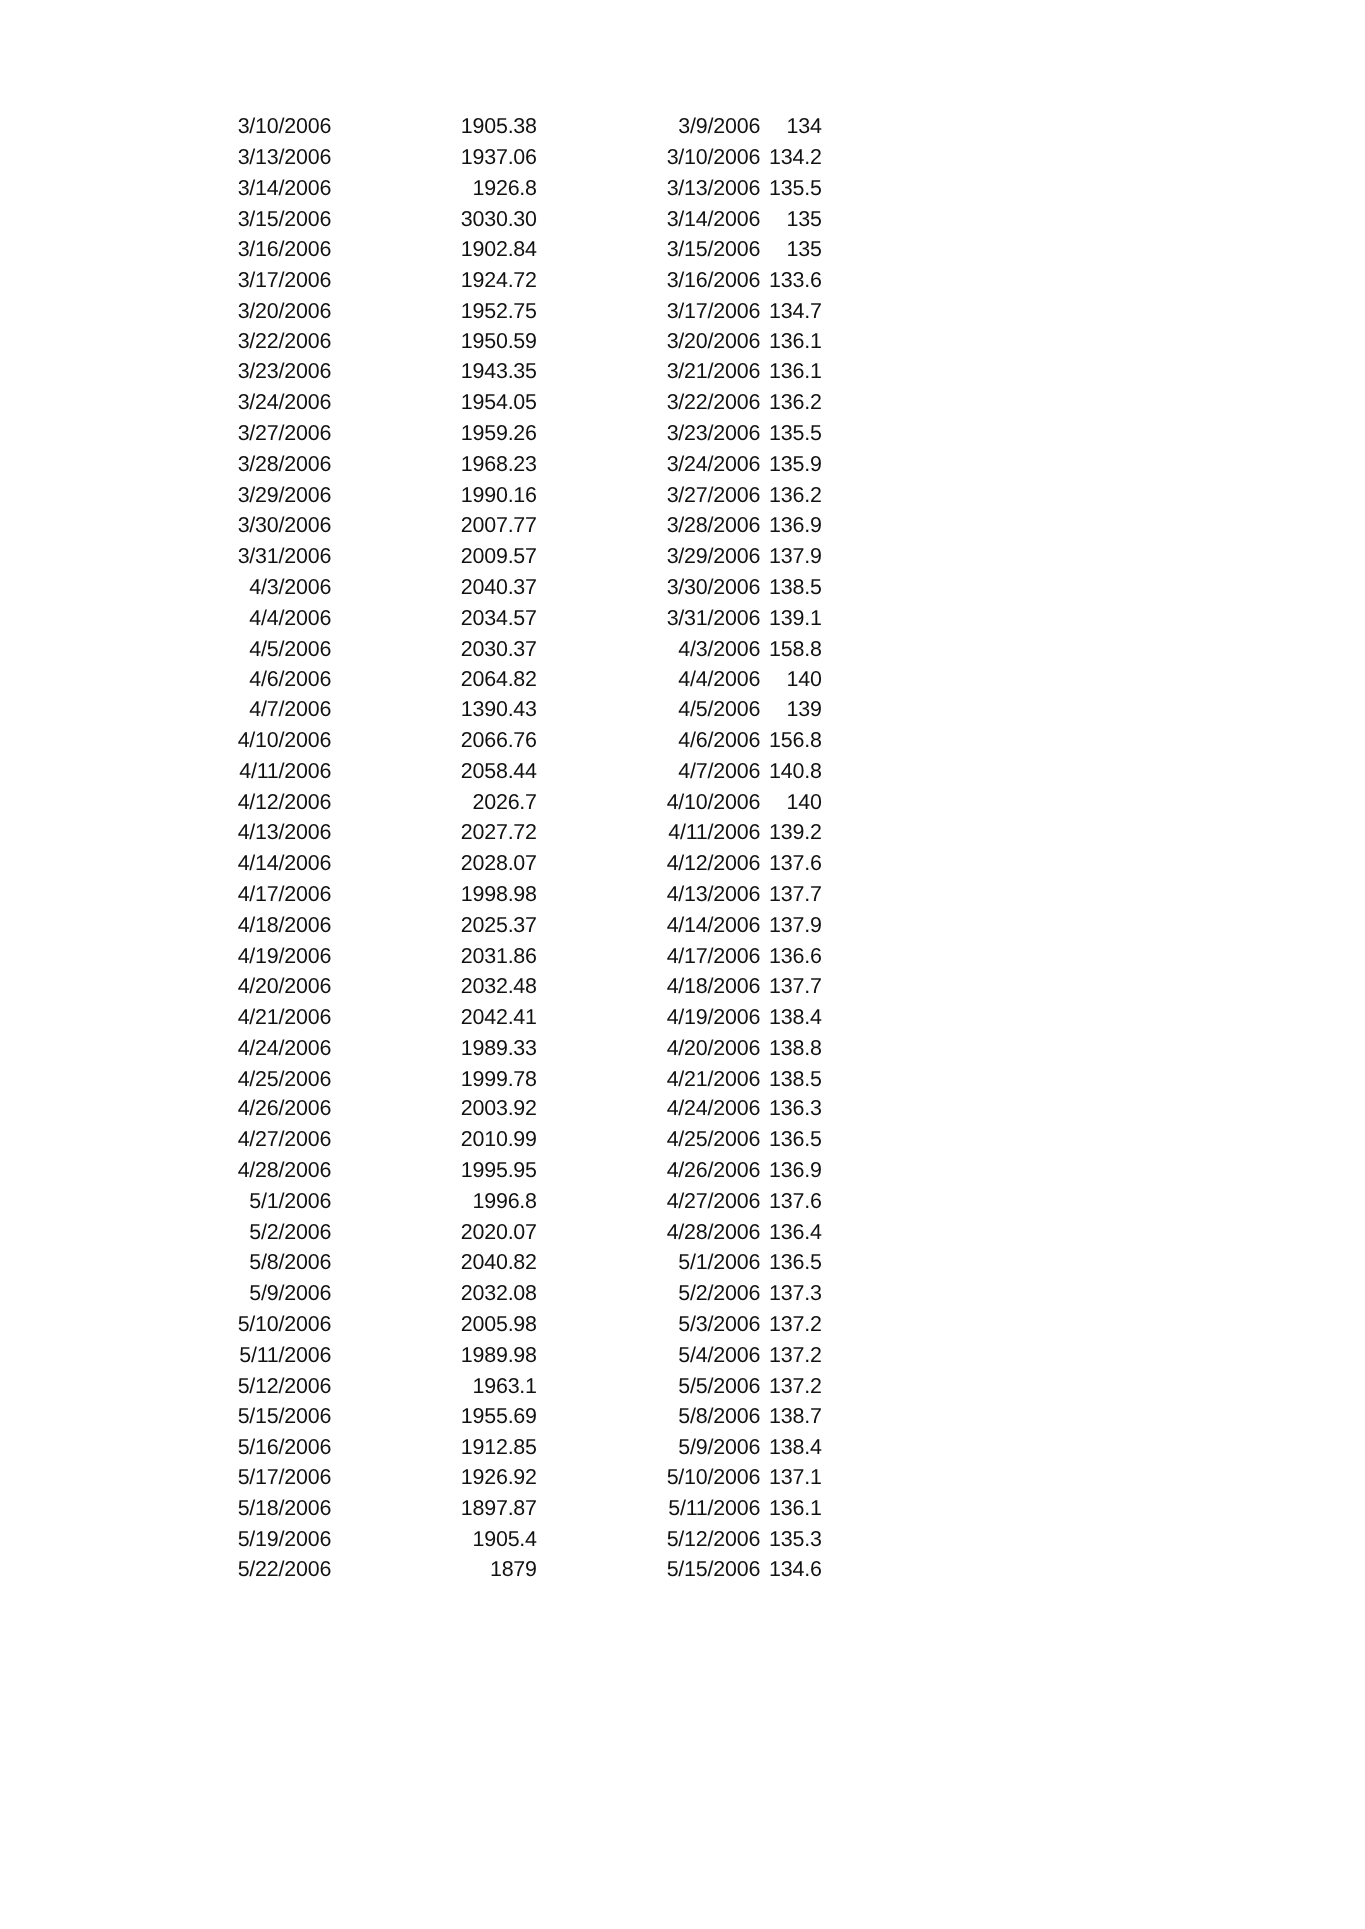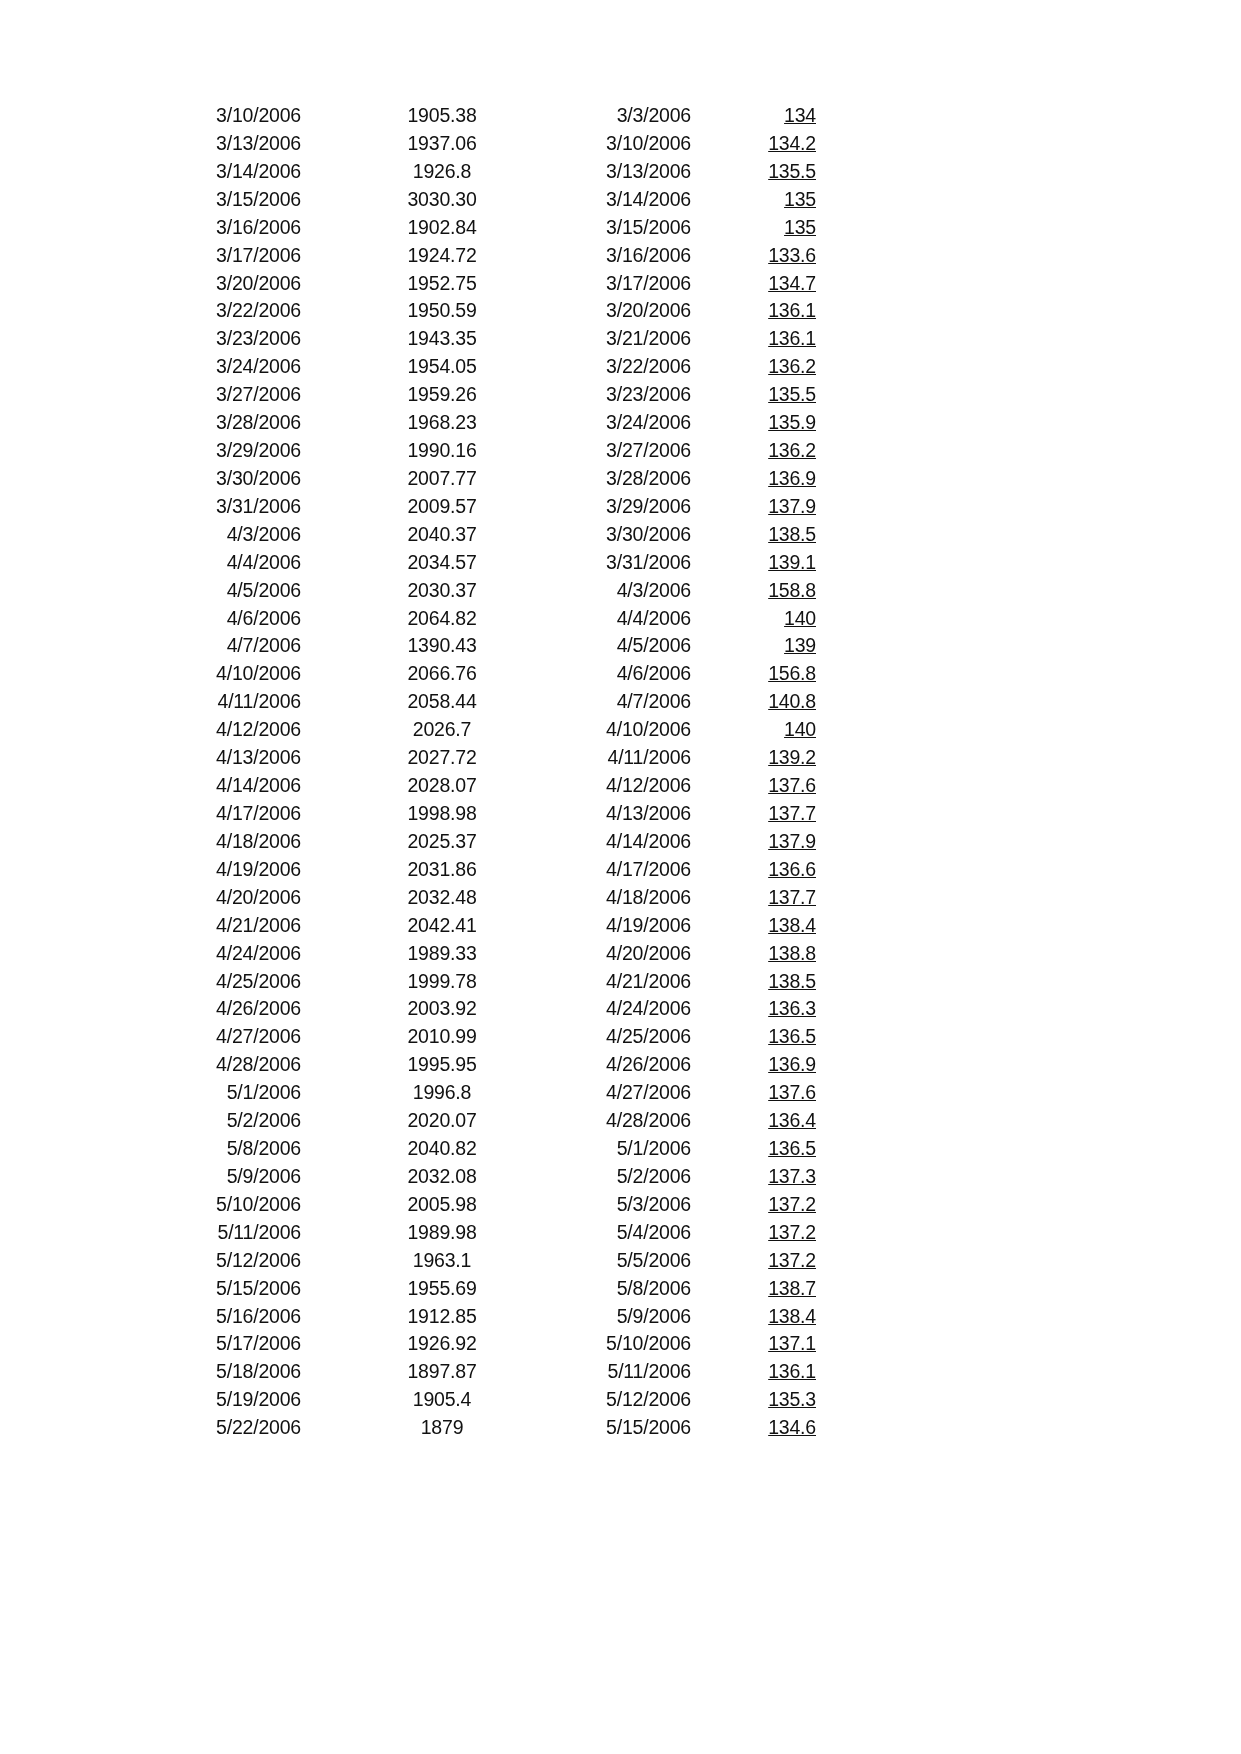--- a/index.html
+++ b/index.html
@@ -13,32 +13,32 @@
   }
   .row {
     position: absolute; left: 0; width: 1241px; height: 28px;
     font-size: 19.5px; line-height: 28px;
   }
   .cell {
     position: absolute; top: 0; text-align: right; white-space: nowrap;
     letter-spacing: -0.2px;
   }
   .c1 { left: 170px; width: 131px; }
-  .c2 { left: 384px; width: 116px; text-align: center; }
+  .c2 { left: 372px; width: 116px; }
   .c3 { left: 570px; width: 121px; }
-  .c4 { left: 736px; width: 80px; text-decoration: underline; }
+  .c4 { left: 667px; width: 80px; }
 </style>
 </head>
 <body>
 
 <div id="sheet">
     <div class="row" style="top: 101px;">
       <span class="cell c1">3/10/2006</span>
       <span class="cell c2">1905.38</span>
-      <span class="cell c3">3/3/2006</span>
+      <span class="cell c3">3/9/2006</span>
       <span class="cell c4">134</span>
     </div>
     <div class="row" style="top: 128.92px;">
       <span class="cell c1">3/13/2006</span>
       <span class="cell c2">1937.06</span>
       <span class="cell c3">3/10/2006</span>
       <span class="cell c4">134.2</span>
     </div>
     <div class="row" style="top: 156.84px;">
       <span class="cell c1">3/14/2006</span>

